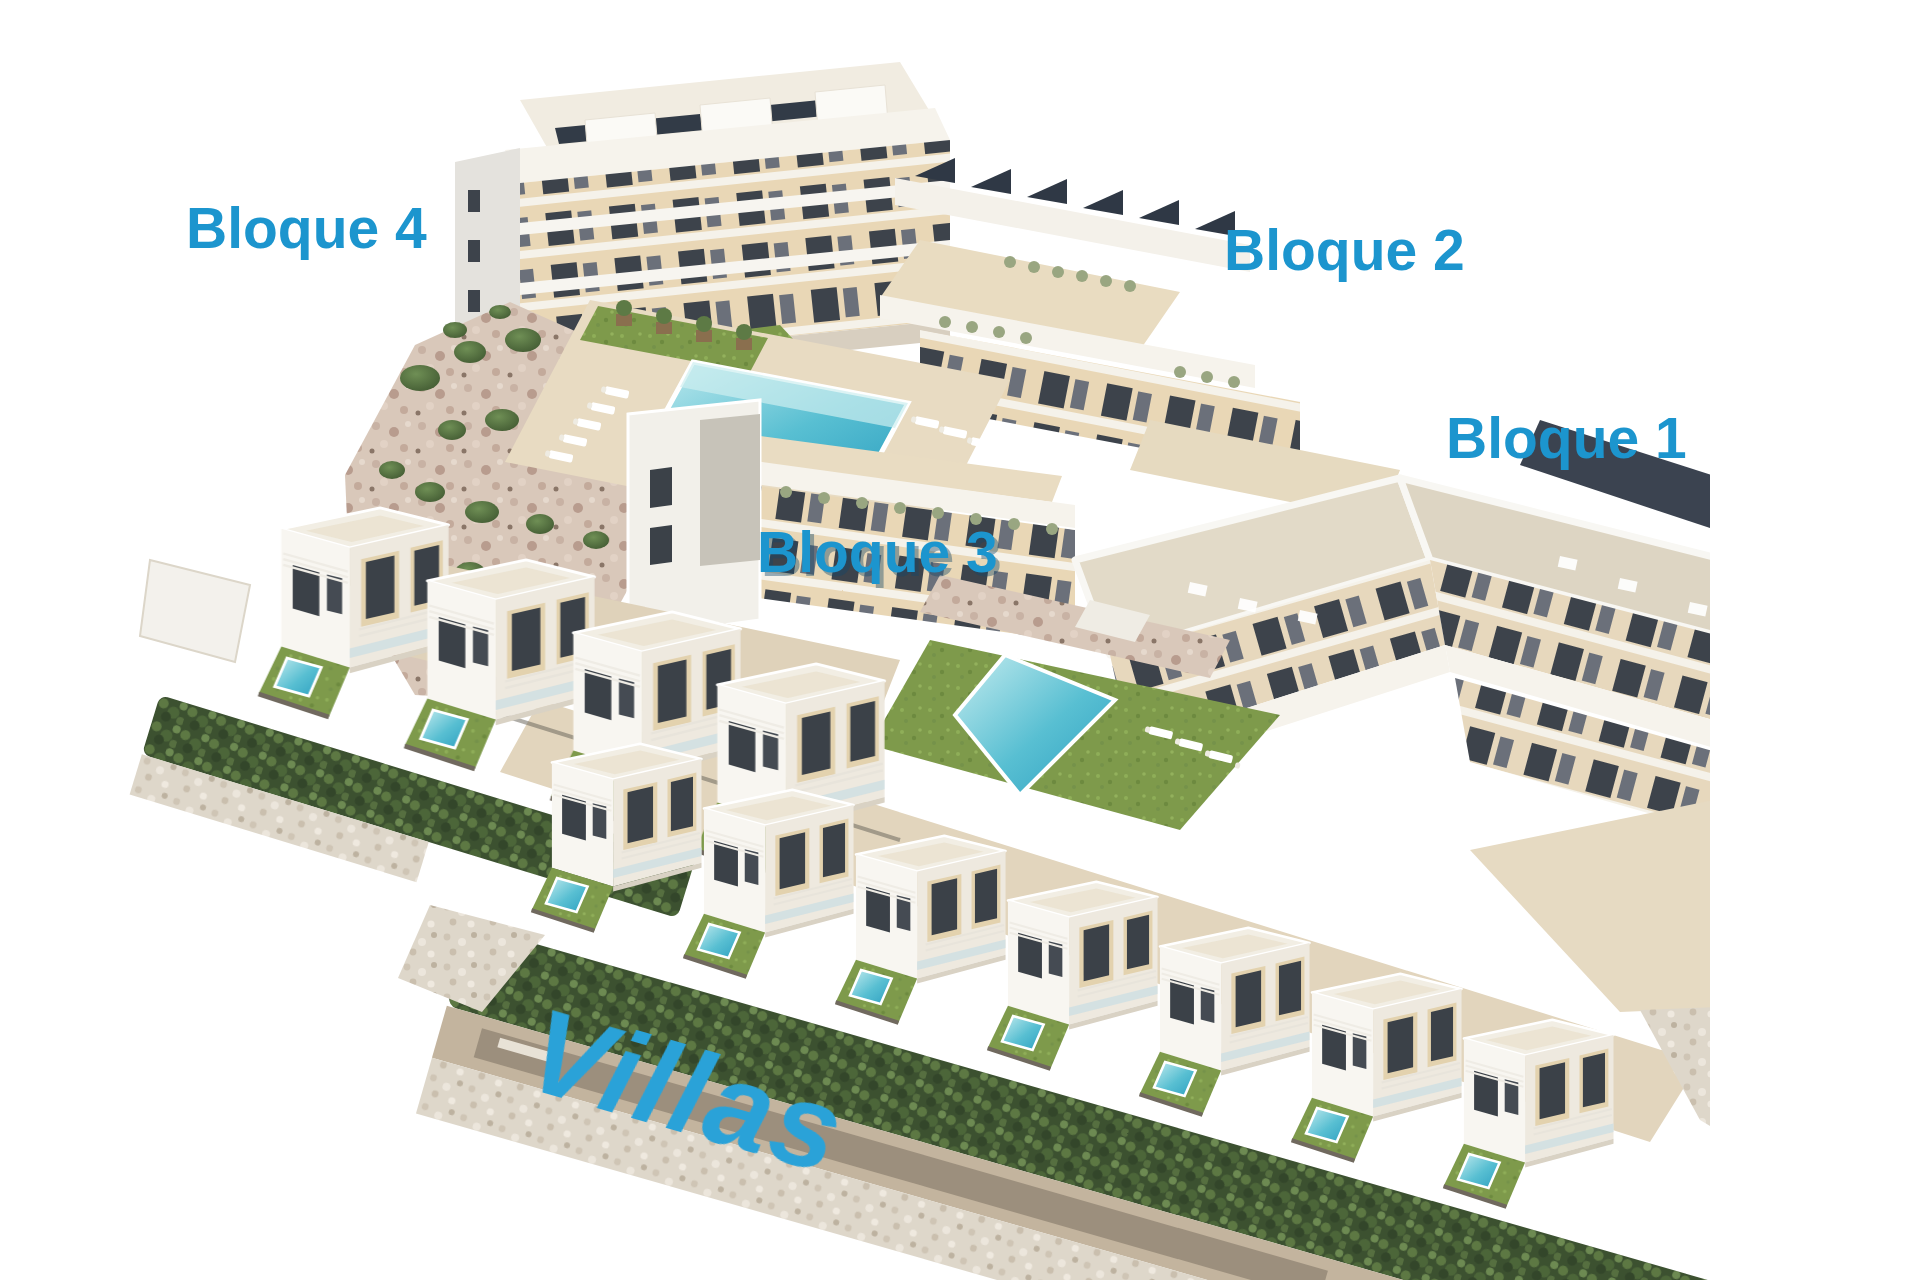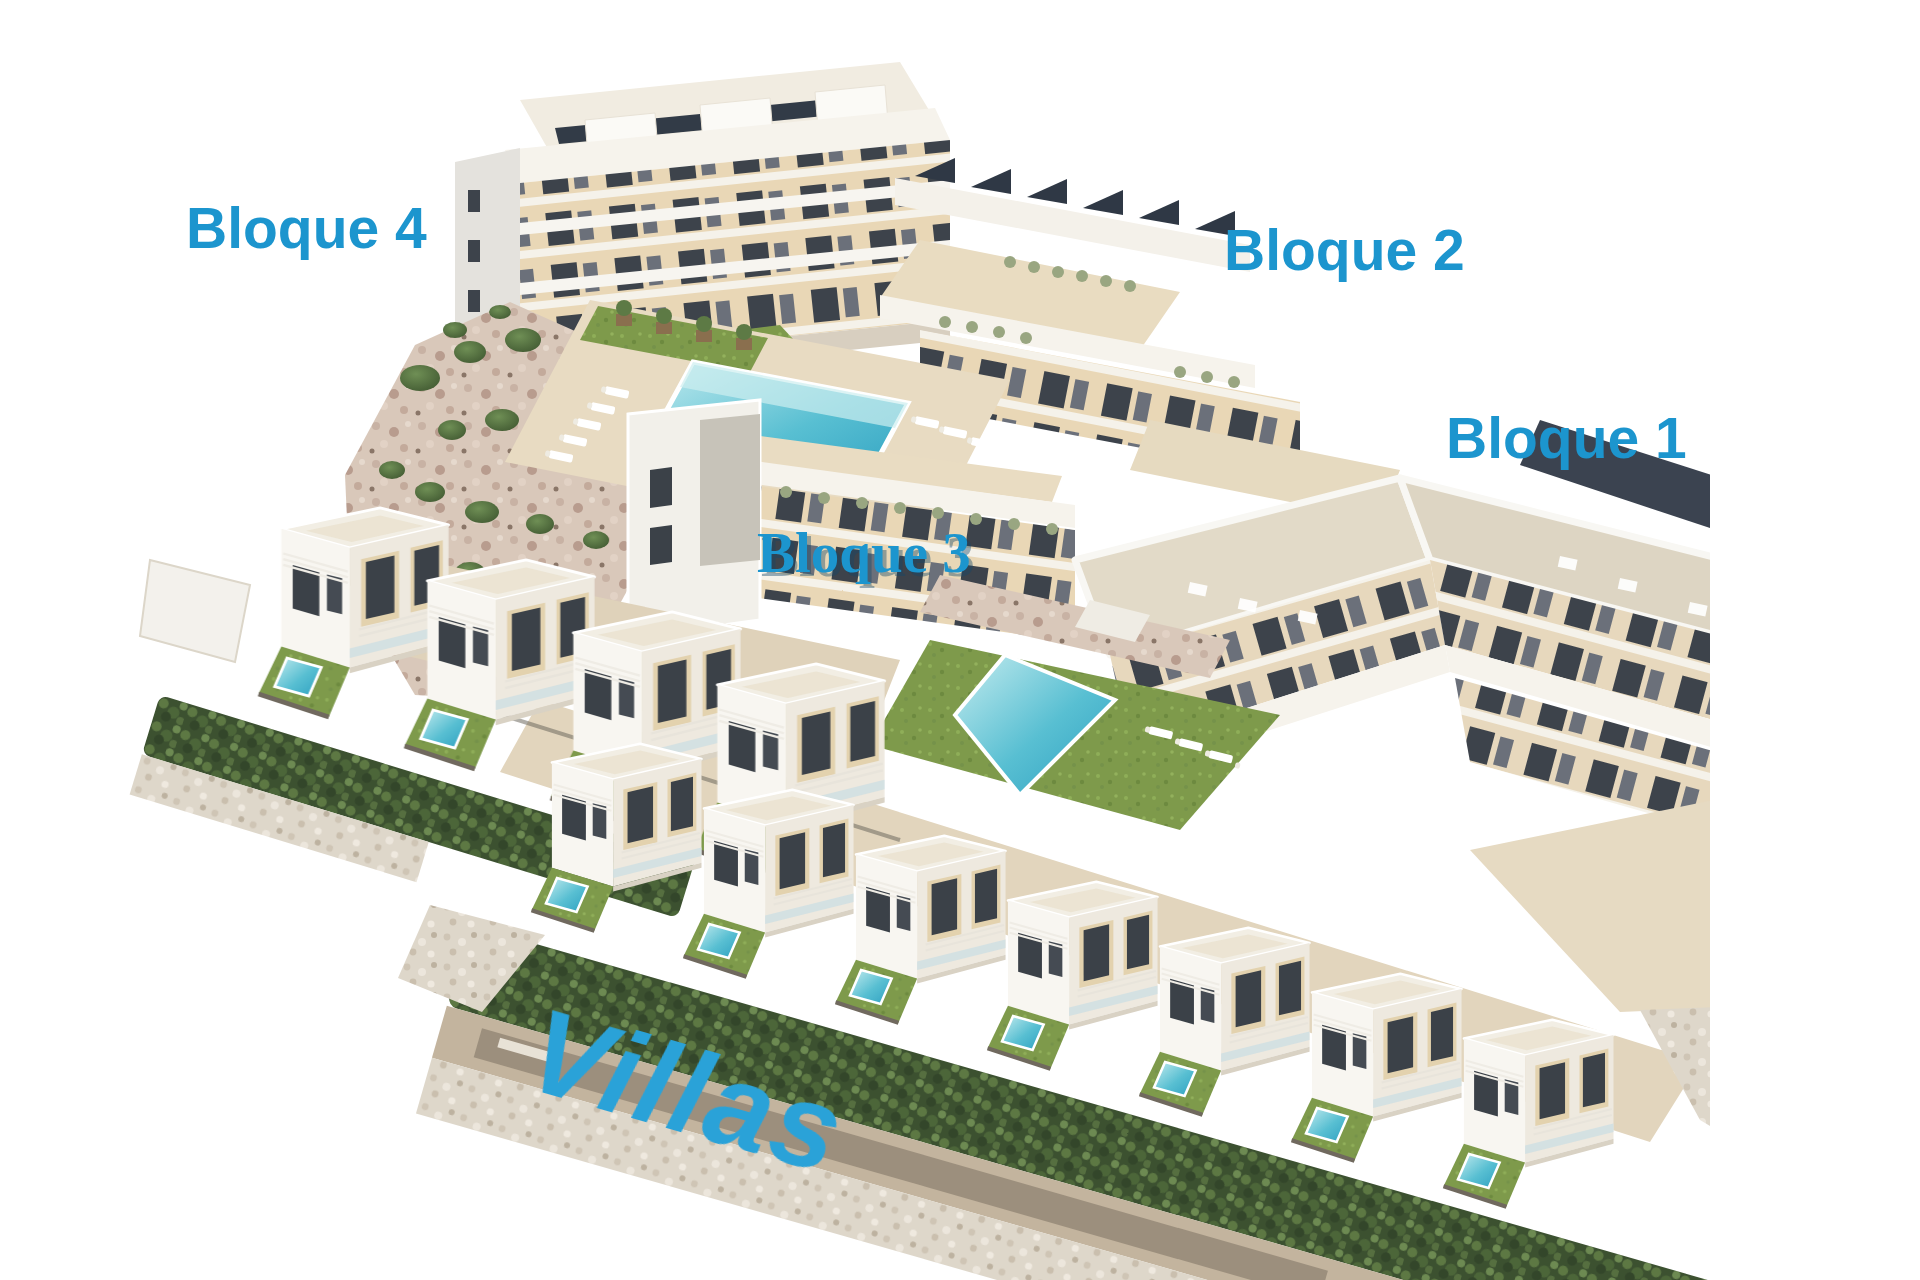--- a/index.html
+++ b/index.html
@@ -8,21 +8,21 @@
     font-family:"Liberation Sans", sans-serif;
   }
   .stage svg{display:block;position:absolute;left:0;top:0;}
   .lbl{
     position:absolute;color:#1c95ce;font-weight:700;font-size:57px;
     white-space:nowrap;letter-spacing:0;line-height:1;
   }
   .lbl.b4{left:186px;top:200px;}
   .lbl.b2{left:1224px;top:222px;}
   .lbl.b1{left:1446px;top:410px;}
-  .lbl.b3{left:757px;top:524px;text-shadow:4px 4px 0 rgba(21,72,105,.42);font-family:Liberation Serif, serif;}
+  .lbl.b3{left:757px;top:524px;text-shadow:4px 4px 0 rgba(21,72,105,.42);}
   .lbl.villas{
     left:548px;top:990px;font-size:118px;font-style:italic;color:#2aa2d8;
     transform:rotate(16deg);transform-origin:left top;letter-spacing:3px;
   }
 </style>
 </head>
 <body>
 
 <div class="stage">
 

